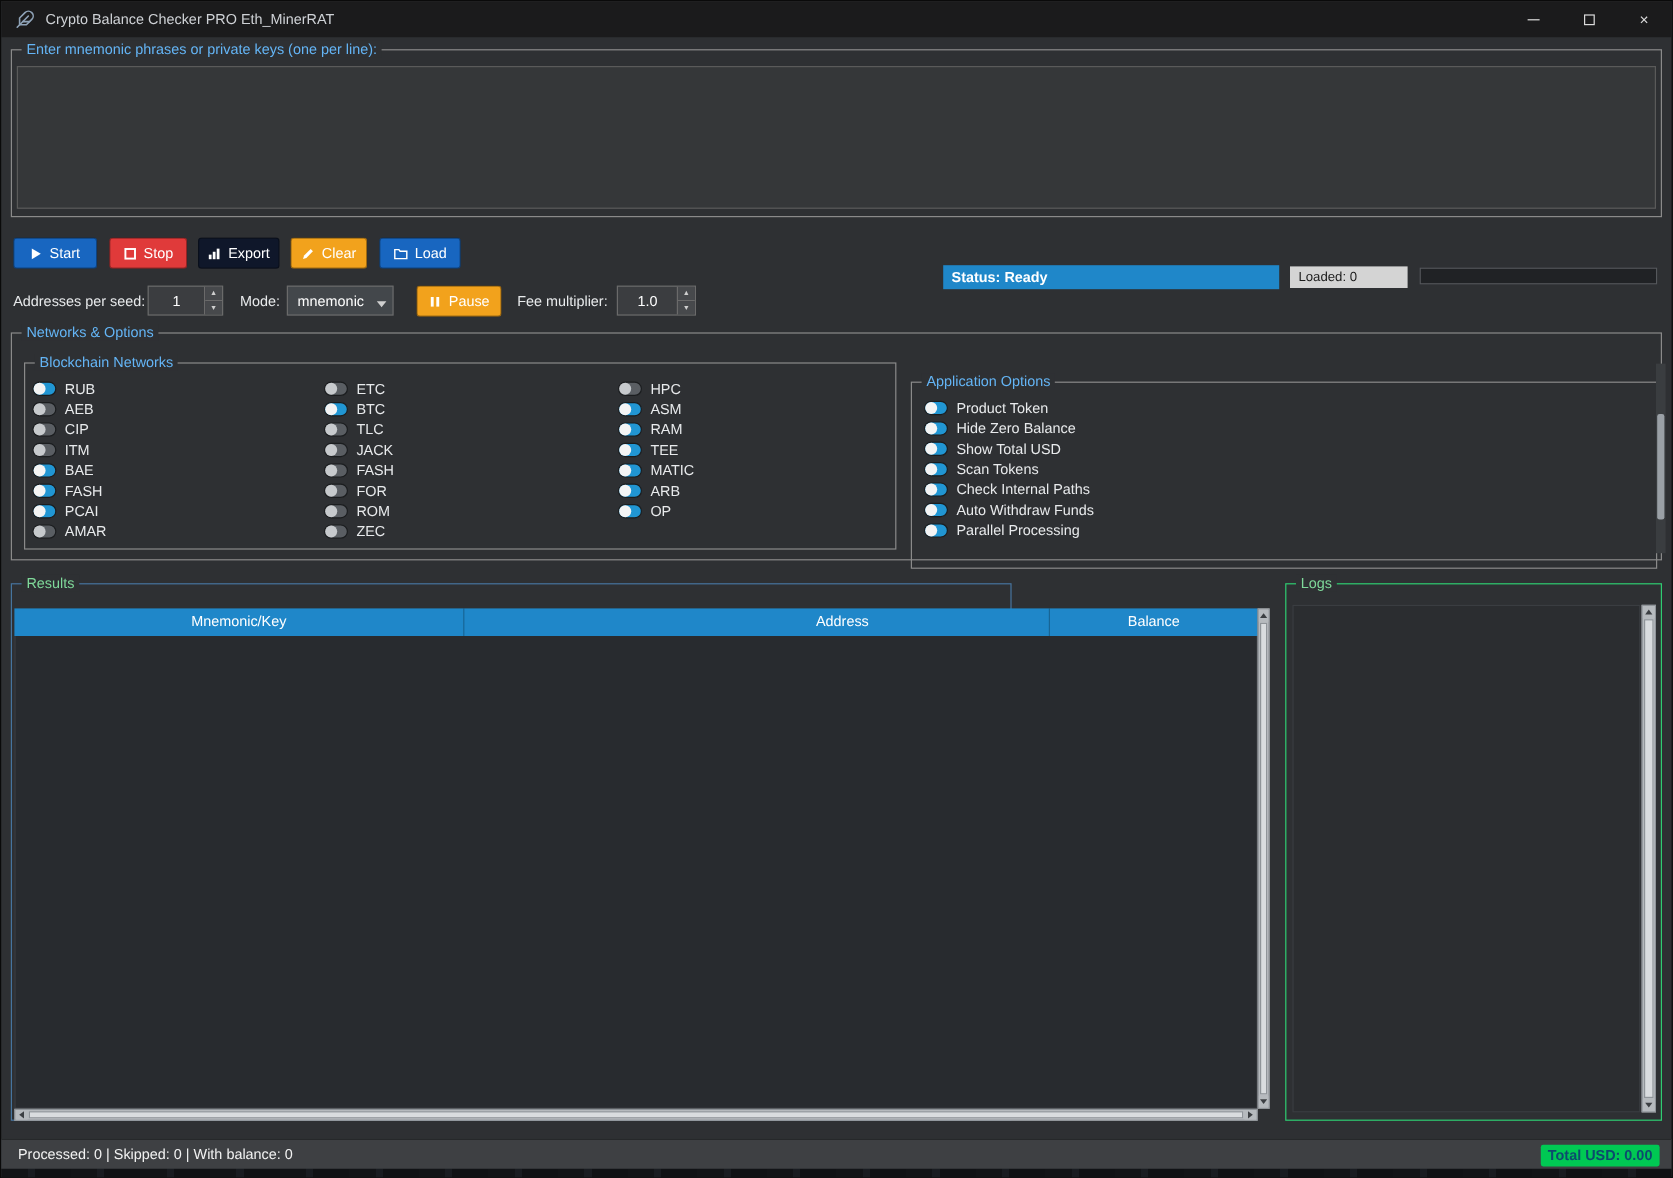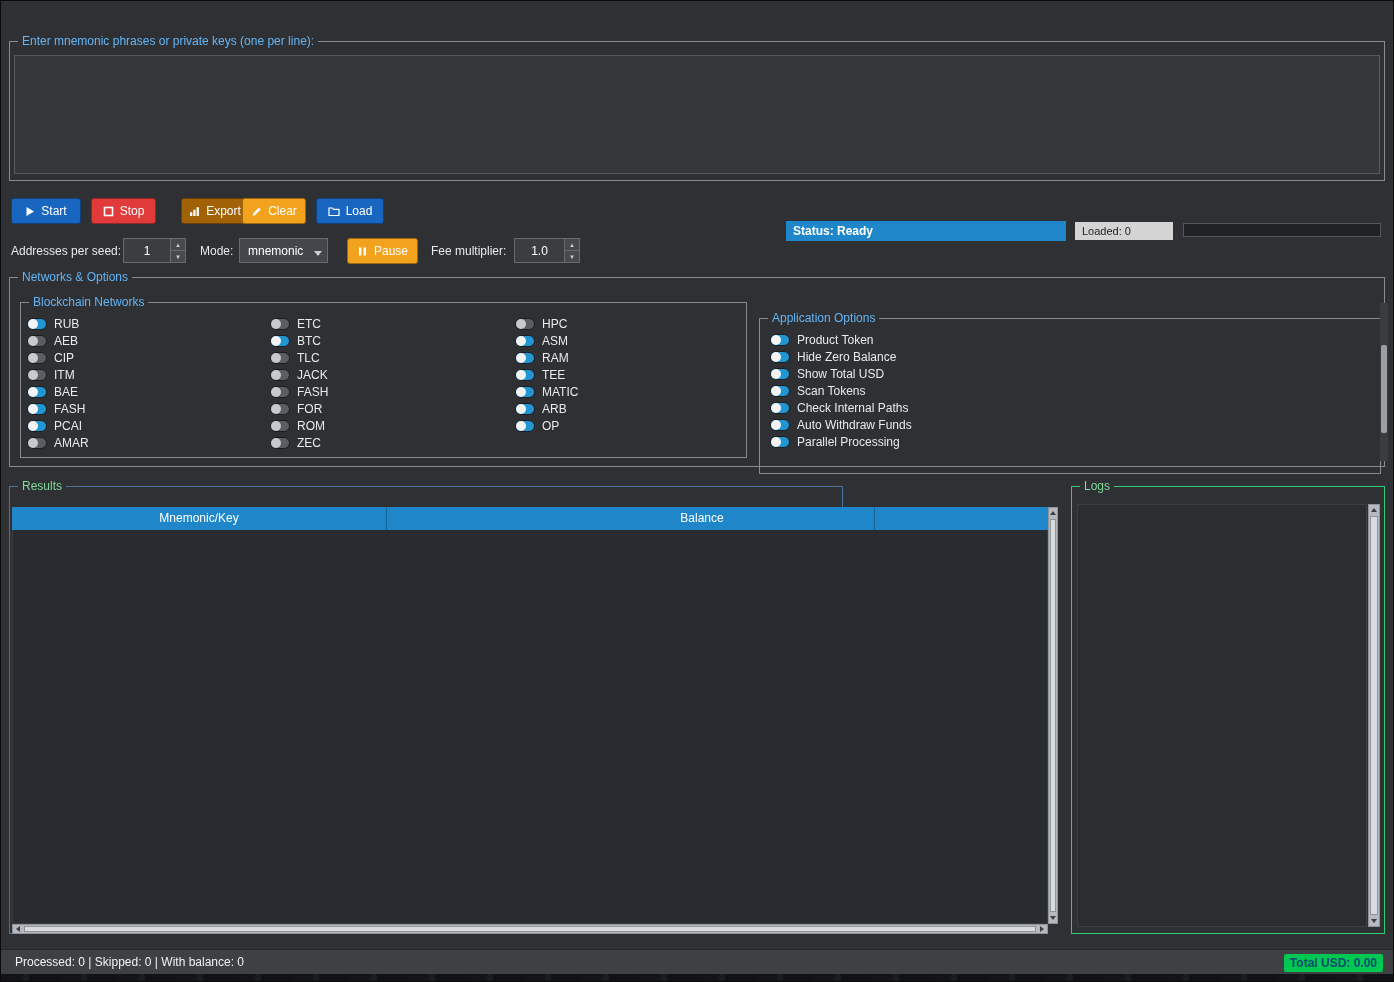--- a/index.html
+++ b/index.html
@@ -23,21 +23,21 @@
   .glabel.green{color:#7fd99a;}
   
   .mnemo-text{position:absolute;left:4px;top:13px;width:1366px;height:119px;background:#353739;border:1px solid#5a5a5a;
     color:#e8eaec;font-family:"Liberation Sans",sans-serif;font-size:12px;resize:none;outline:none;}
   
   .btn{position:absolute;top:197px;height:26px;border:1px solid rgba(0,0,0,.35);border-radius:3px;color:#fff;
     font-size:12px;display:inline-flex;align-items:center;justify-content:center;gap:6px;padding:0 8px;cursor:default;
     font-family:"Liberation Sans",sans-serif;}
   .btn-start{left:10px;width:70px;background:#1866c0;}
   .btn-stop{left:90px;width:65px;background:#e03a3a;}
-  .btn-export{left:180px;width:68px;background:#a16207;}
+  .btn-export{left:164px;width:68px;background:#0f172a;}
   .btn-clear{left:241px;width:64px;background:#f2a21c;}
   .btn-load{left:315px;width:68px;background:#1866c0;}
   .btn-pause{top:237px;left:346px;width:71px;height:26px;background:#f2a21c;position:absolute;}
   .bicon{flex:0 0 auto;display:block;}
   
   .ctl-label{position:absolute;font-size:12px;color:#e8eaec;top:243px;}
   .spin{position:absolute;top:237px;height:25px;background:#3b3d40;border:1px solid #6a6a6a;display:flex;align-items:stretch;}
   .spin-val{flex:1;display:flex;align-items:center;justify-content:center;font-size:12px;color:#fff;}
   .spin-btns{width:15px;border-left:1px solid #6a6a6a;display:flex;flex-direction:column;}
   .spin-up,.spin-down{flex:1;display:flex;align-items:center;justify-content:center;font-size:6px;color:#cfcfcf;background:#47494c;}
@@ -92,20 +92,41 @@
     font-size:12px;line-height:18px;padding:0 6px;border-radius:2px;}
   
   .taskbar-strip{position:absolute;left:0;top:973px;width:100%;height:9px;
     background:repeating-linear-gradient(90deg,#121417 0 22px,#191c21 22px 28px,#101215 28px 58px);}
 </style>
 </head>
 <body>
 
 <div class="window">
 
+  <div class="titlebar">
+    <span class="app-icon">
+      <svg width="16" height="16" viewBox="0 0 24 24" fill="none" stroke="#8fa3b8" stroke-width="2" stroke-linecap="round" stroke-linejoin="round">
+        <path d="M20.24 12.24a6 6 0 0 0-8.49-8.49L5 10.5V19h8.5z"></path>
+        <line x1="16" y1="8" x2="2" y2="22"></line>
+        <line x1="17.5" y1="15" x2="9" y2="15"></line>
+      </svg>
+    </span>
+    <span class="title">Crypto Balance Checker PRO Eth_MinerRAT</span>
+    <div class="win-controls">
+      <div class="win-btn">
+          <span class="minimize-glyph"></span>
+        </div>
+      <div class="win-btn">
+          <span class="maximize-glyph"></span>
+        </div>
+      <div class="win-btn">
+          <span>×</span>
+        </div>
+    </div>
+  </div>
 
   <div class="group" style="left:8px;top:40px;width:1376px;height:140px;">
     <span class="glabel">Enter mnemonic phrases or private keys (one per line):</span>
     <textarea class="mnemo-text" spellcheck="false" style=""></textarea>
   </div>
 
   <button class="btn btn-start">
     <svg class="bicon" width="10" height="11" viewBox="0 0 10 11">
         <path d="M1.5 1v9l7.5-4.5z" fill="#fff"></path>
       </svg>
@@ -372,20 +393,21 @@
   </div>
   <div class="mini-scroll">
     <div class="mini-thumb"></div>
   </div>
 
   <div class="group results-group" style="left:8px;top:485px;width:834px;height:448px;">
     <span class="glabel green">Results</span>
     <div class="thead">
         <div class="th">Mnemonic/Key</div>
         <div class="th">Network</div>
+        <div class="th">Address</div>
         <div class="th">Balance</div>
       </div>
     <div class="tbody"></div>
     <div class="vscroll" style="left:1038px;top:20px;width:10px;height:417px;">
       <div class="sarrow">
           <span class="tri-up"></span>
         </div>
       <div class="vthumb"></div>
       <div class="sarrow">
           <span class="tri-down"></span>

